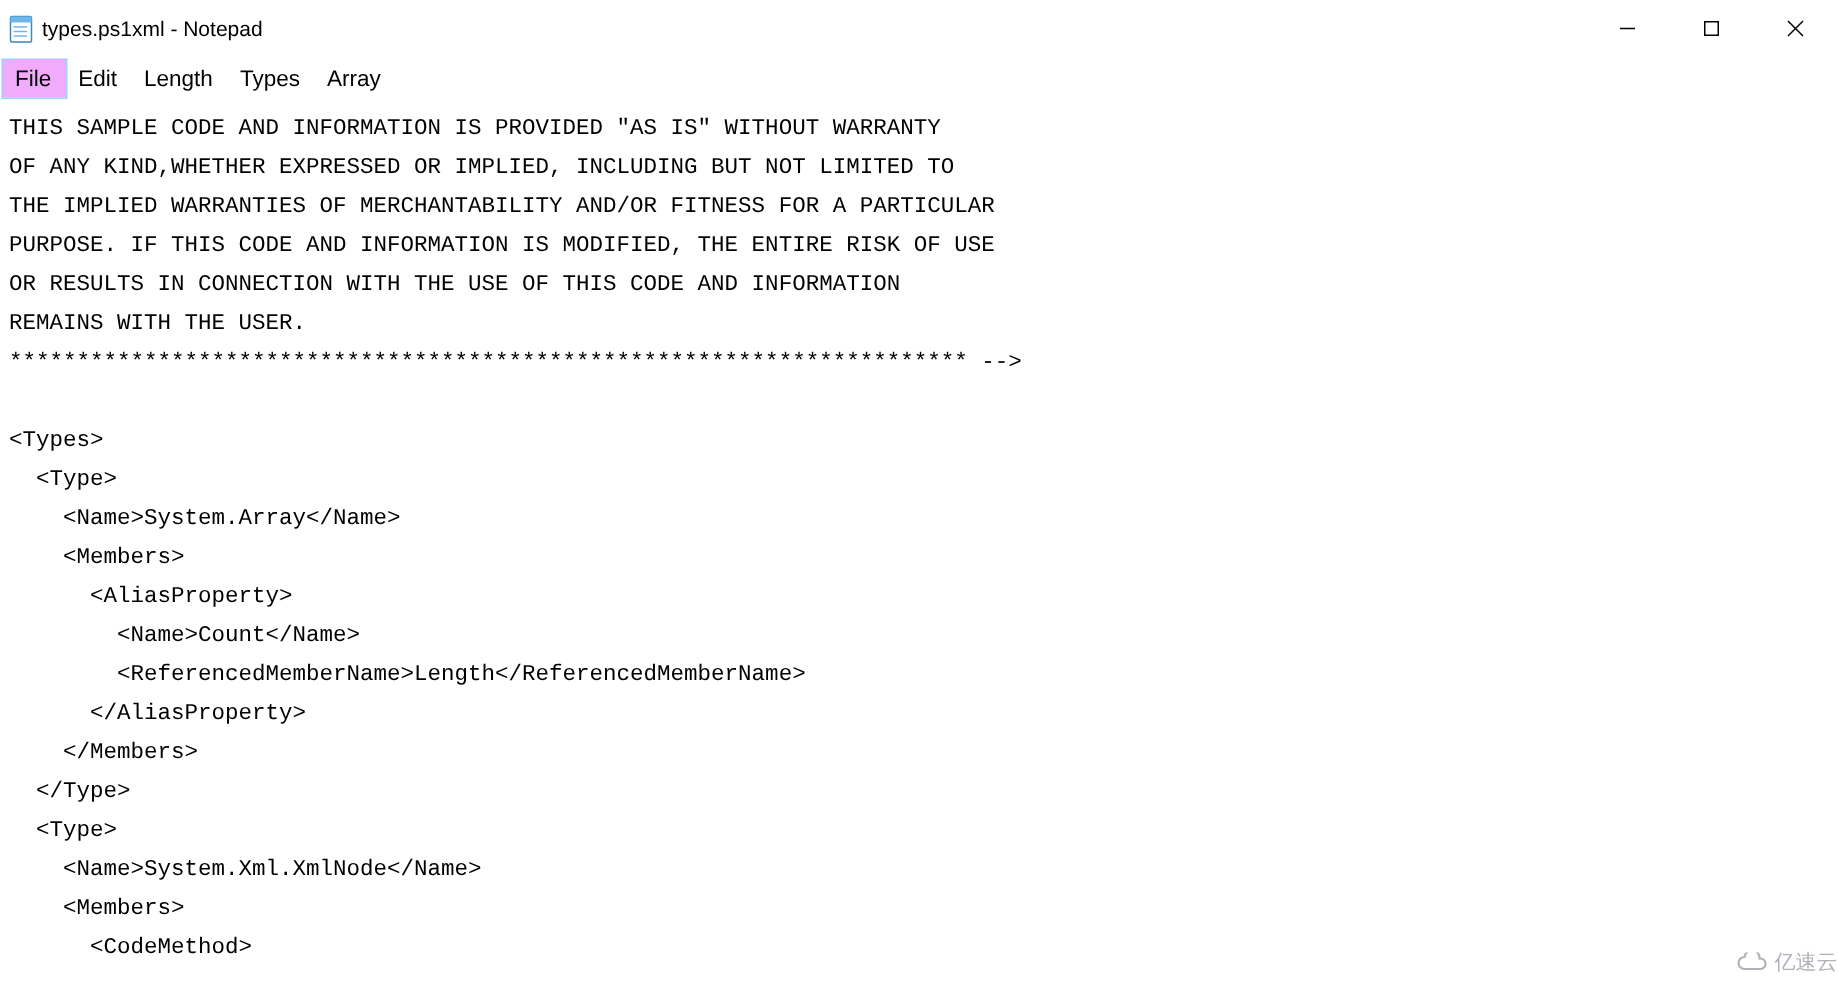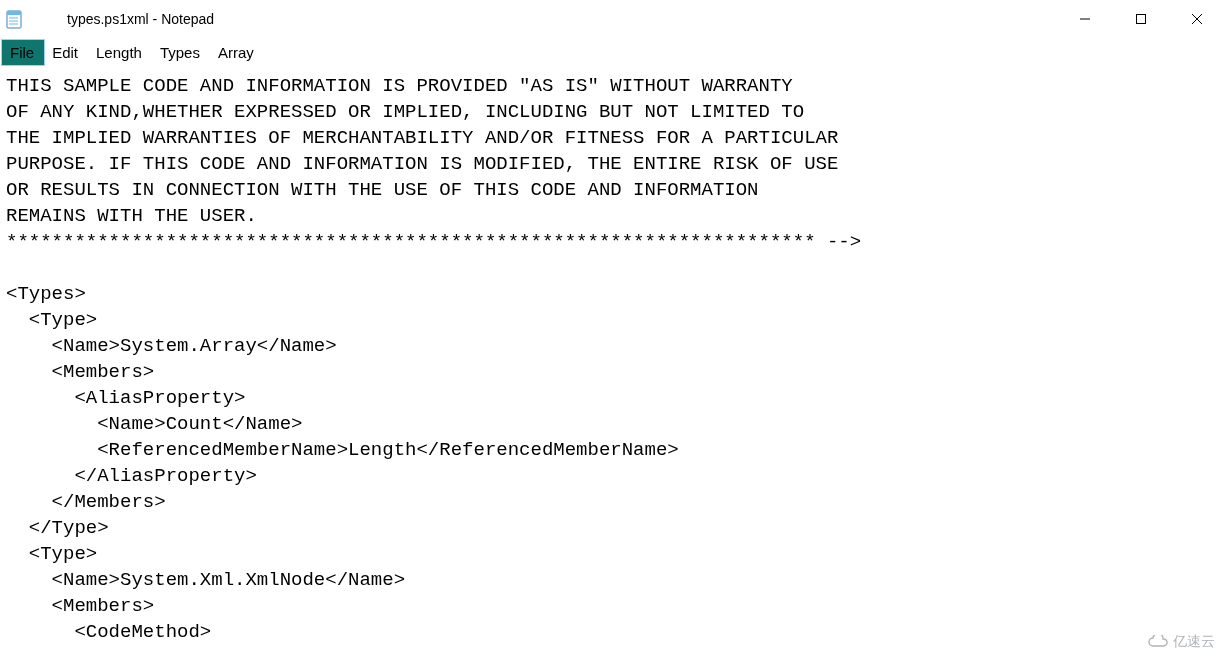--- a/index.html
+++ b/index.html
@@ -12,21 +12,20 @@
     overflow: hidden;
     color: #000;
   }
   .titlebar {
     display: flex;
     align-items: center;
     height: 38px;
     padding-left: 6px;
     background: #ffffff;
     font-size: 14px;
-    gap: 39px;
   }
   .titlebar .icon {
     width: 16px;
     height: 20px;
     margin-right: 6px;
     position: relative;
   }
   .titlebar .icon svg { display:block; }
   .titlebar .title-text {
     color: #000;
@@ -54,36 +53,36 @@
     height: 28px;
     font-size: 15px;
     padding: 0 2px;
     border-bottom: 1px solid transparent;
   }
   .menu-item {
     padding: 4px 10px 4px 8px;
     cursor: default;
   }
   .menu-item.active {
-    background: #0f766e;
+    background: #f0abfc;
     outline: 1px solid #99d1ff;
   }
 
   .editor {
     padding: 6px 0 0 6px;
     font-family: Consolas, "Courier New", monospace;
-    font-size: 19px;
+    font-size: 15px;
     line-height: 26px;
     white-space: pre;
     color: #000;
   }
 
   .watermark {
     position: absolute;
-    right: 10px;
+    right: 0;
     bottom: 6px;
     font-size: 14px;
     color: #9aa0a6;
     display:flex;
     align-items:center;
     gap:4px;
     opacity:0.8;
   }
   .watermark svg { display:block; }
 </style>

